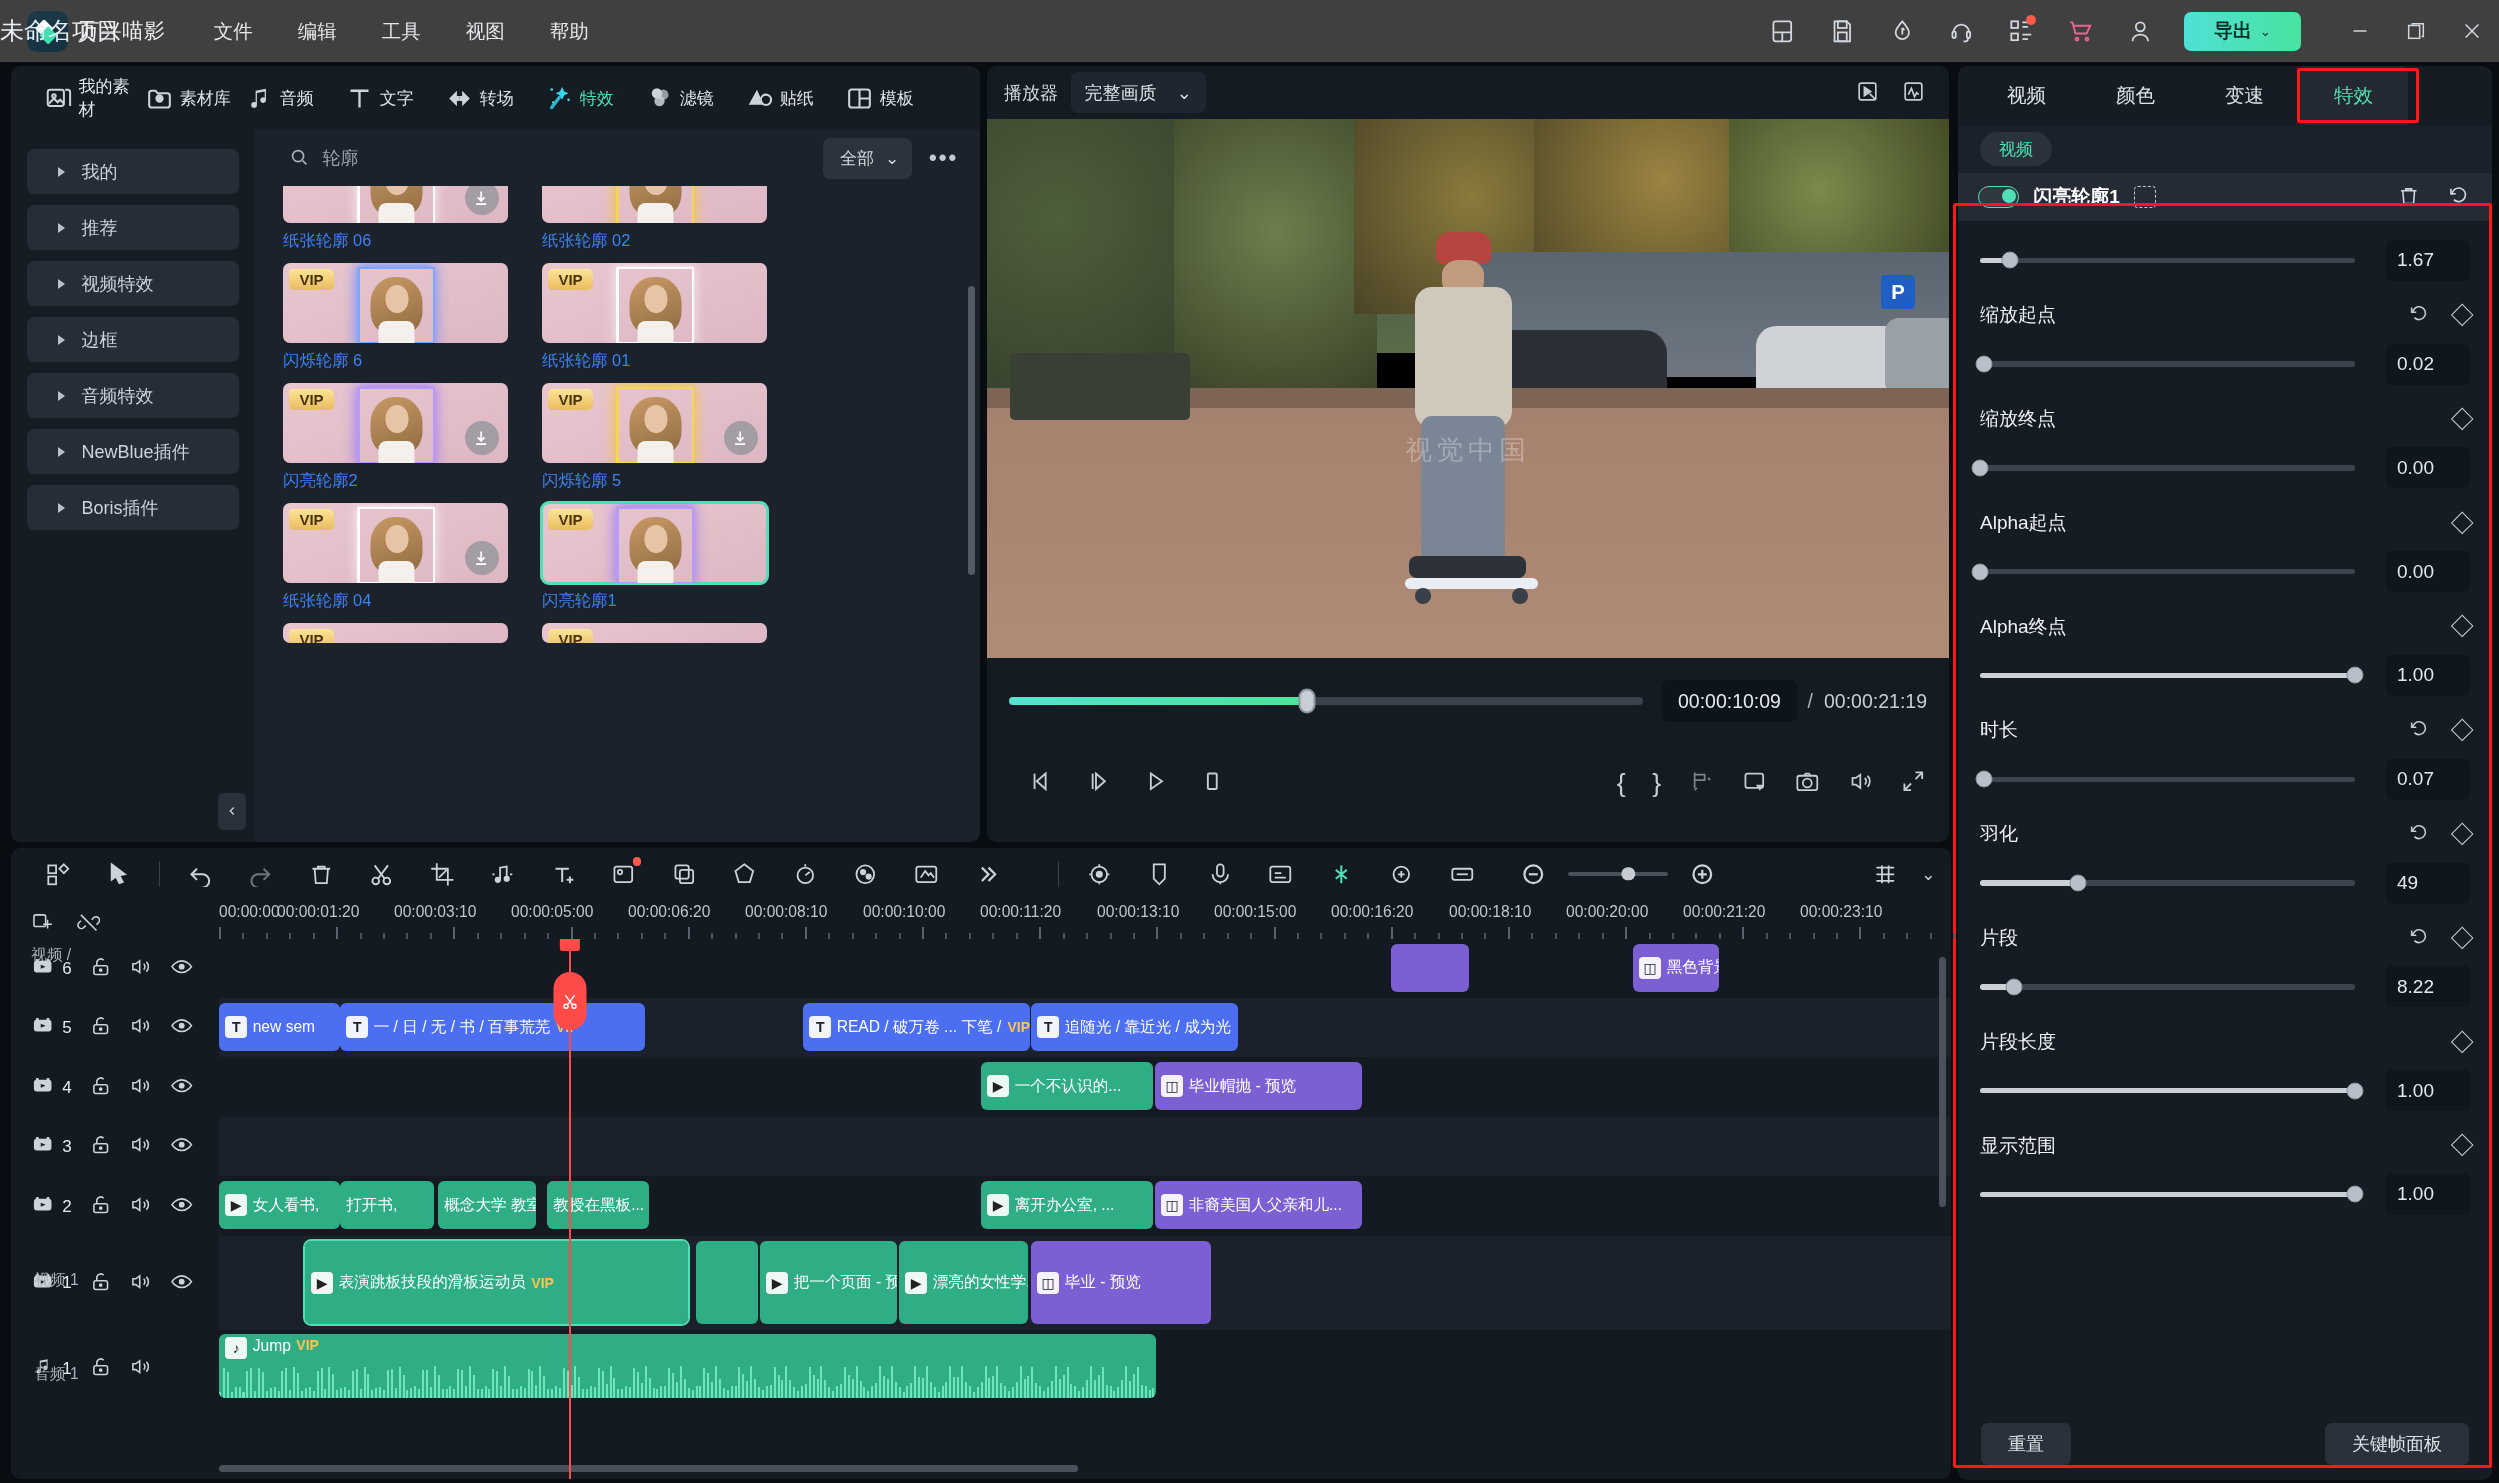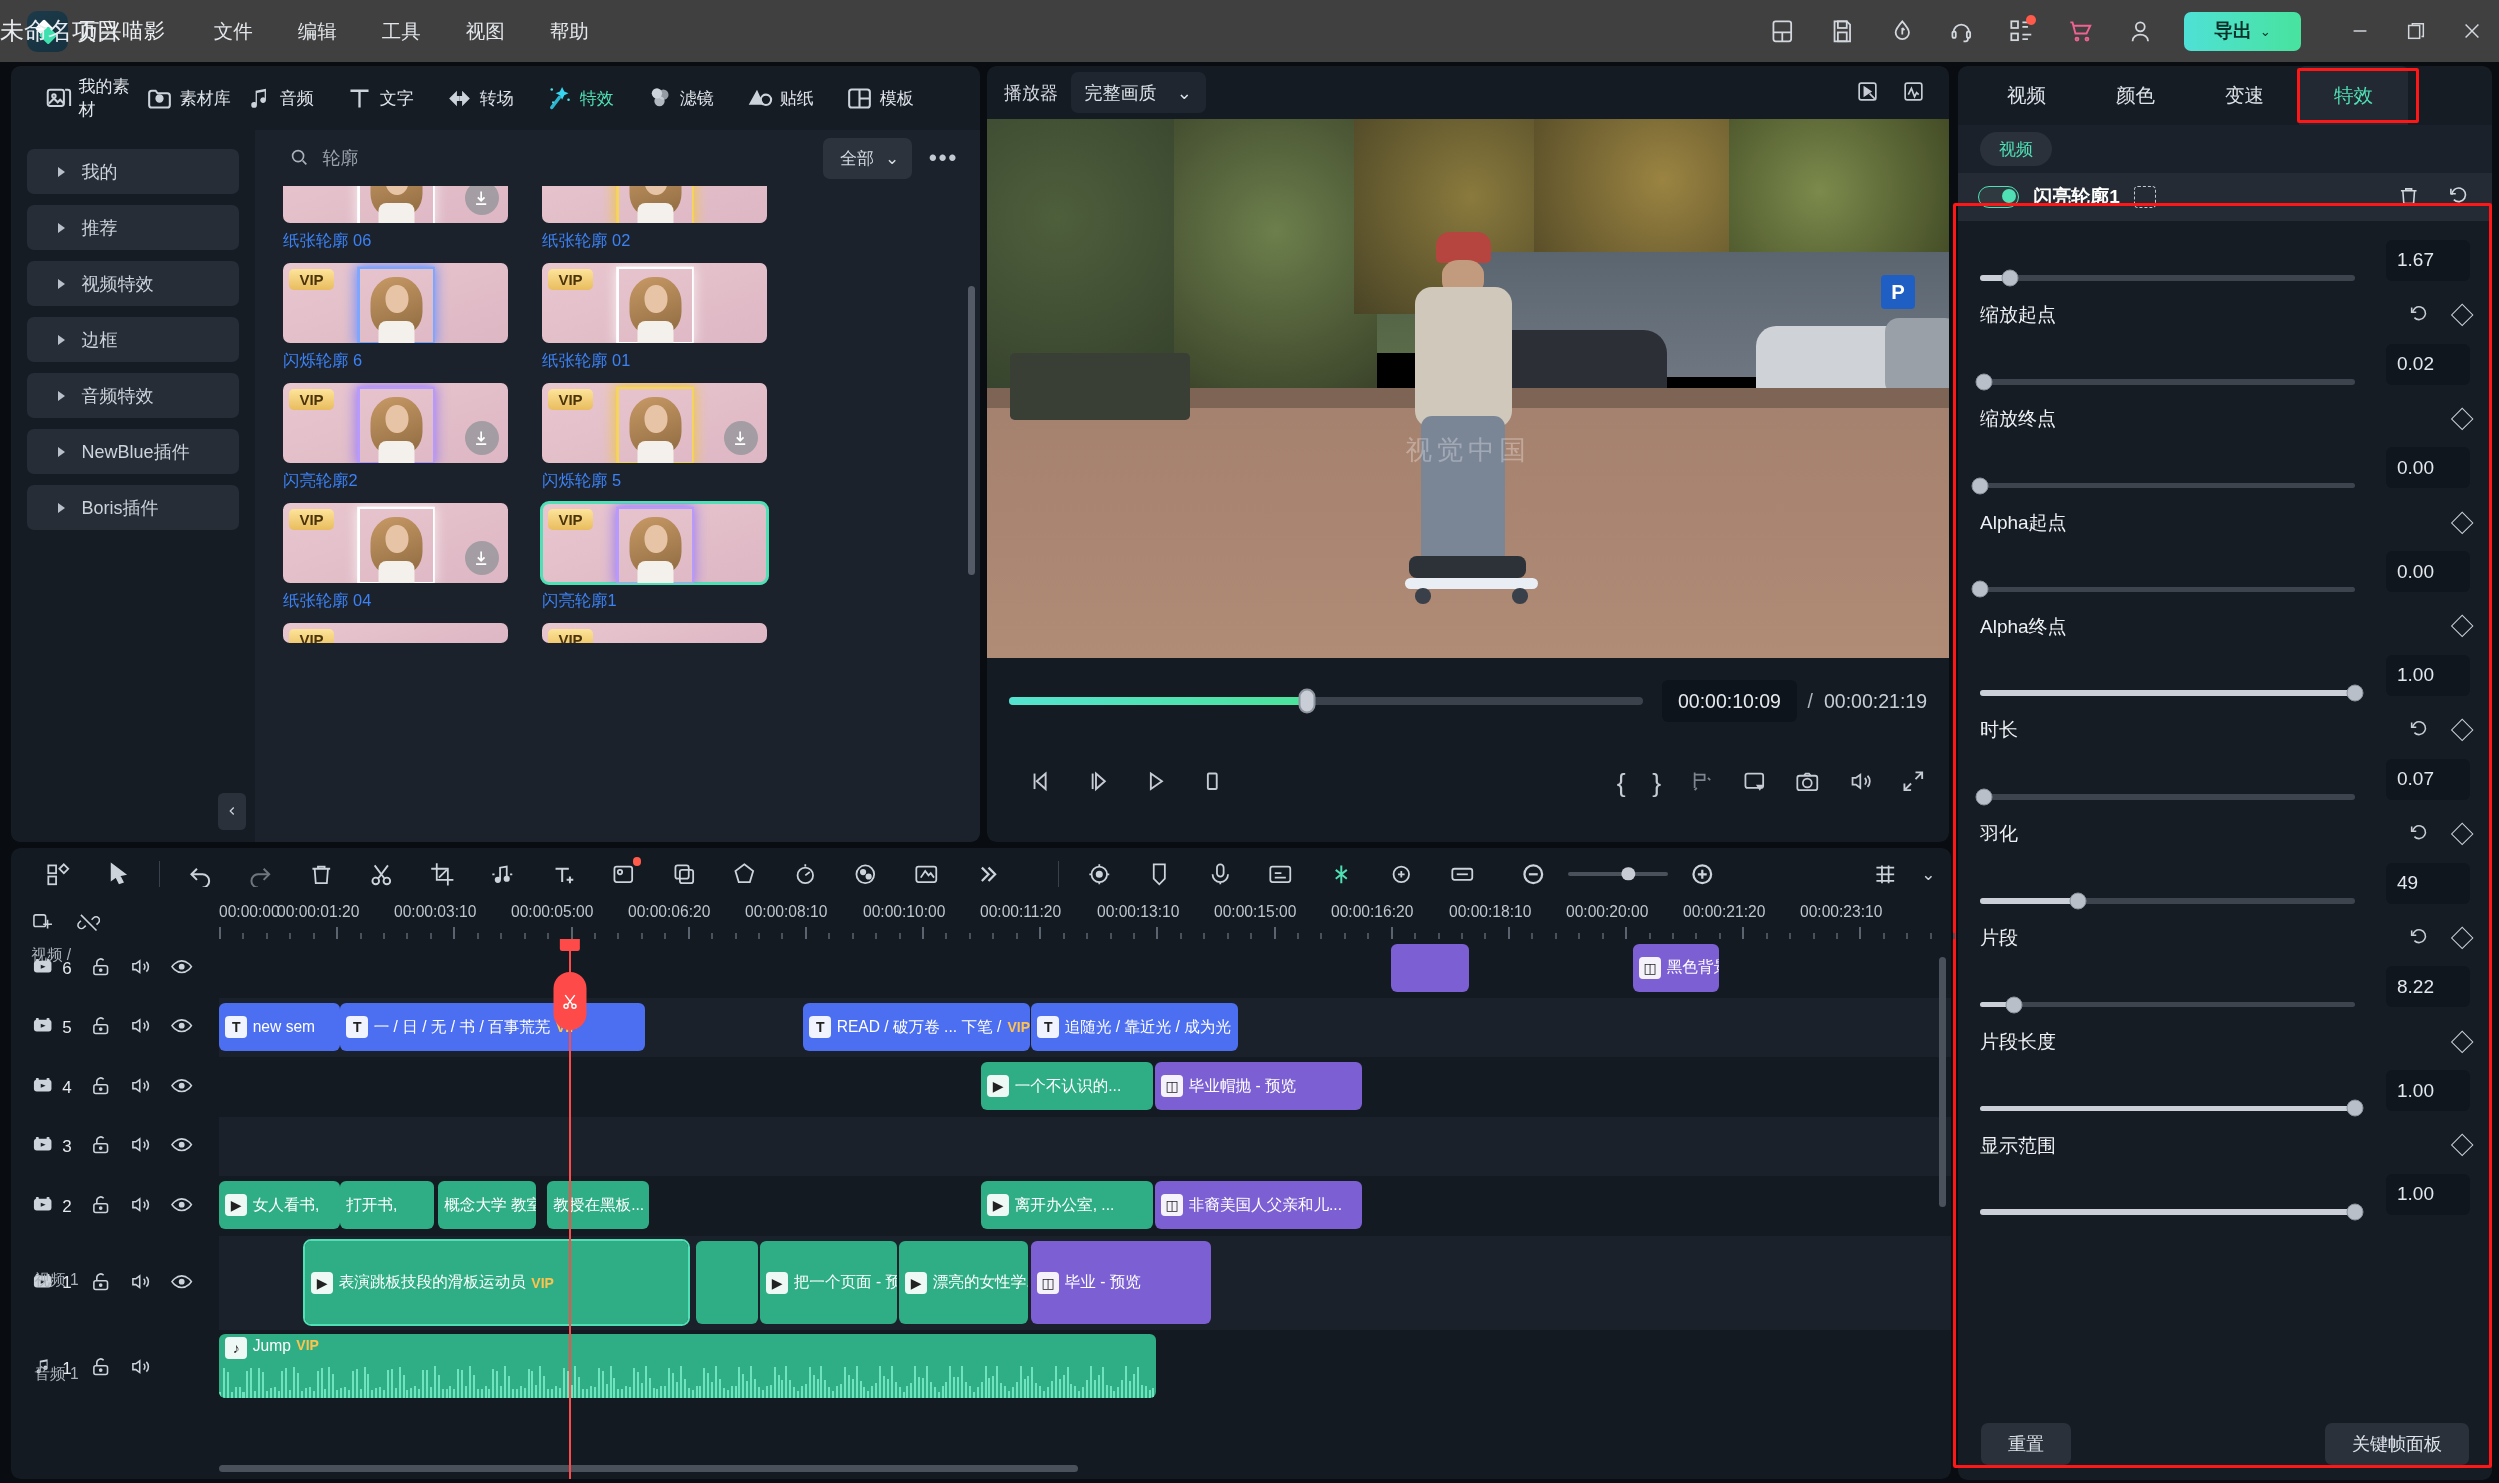--- a/index.html
+++ b/index.html
@@ -142,21 +142,21 @@
   .eff-actions { margin-left:auto; display:flex; gap:26.6px;}
   .eff-actions svg { width:23.4px; height:23.4px;}
 
   .params { padding:11px 22px 0 22px; }
   .prow { margin-bottom:14px; }
   .prow-head { height:41px; display:flex; align-items:center;}
   .prow-label { font-size:19px; color:#eef1f5;}
   .prow-icons { margin-left:auto; display:flex; align-items:center; gap:23.4px;}
   .prow-icons svg { width:22px; height:22px;}
   .diamond { width:16.4px; height:16.4px; border:1.6px solid #c9ced6; transform:rotate(45deg);}
-  .slider-row { display:flex; align-items:flex-end; margin-top:7.8px;gap:14px;}
+  .slider-row { display:flex; align-items:center; margin-top:7.8px;gap:14px;}
   .sl-track { position:relative; flex:1; height:5.5px; border-radius:3.1px; background:#3d444e; margin-right:17px;}
   .sl-fill { position:absolute; left:0; top:0; height:5.5px; border-radius:3.1px; background:#cbd0d8;}
   .sl-knob { position:absolute; top:50%; transform:translate(-50%,-50%); width:17px; height:17px; border-radius:50%;
     background:#b9bfc8; border:1.6px solid #8a919b;}
   .val-box { width:84px; height:41px; border-radius:6.2px; background:#10161d; display:flex; align-items:center;
     justify-content:flex-start; padding-left:11px; font-size:19px; color:#e3e8ee;}
   .props-footer { position:absolute; left:0; right:0; bottom:0; height:72px; display:flex; align-items:center;
     padding:0 23.4px; }
   .ft-btn { height:42px; padding:0 26.6px; border-radius:7px; background:#2a313b; display:flex; align-items:center;
     font-size:18px; color:#dfe4ea;}

